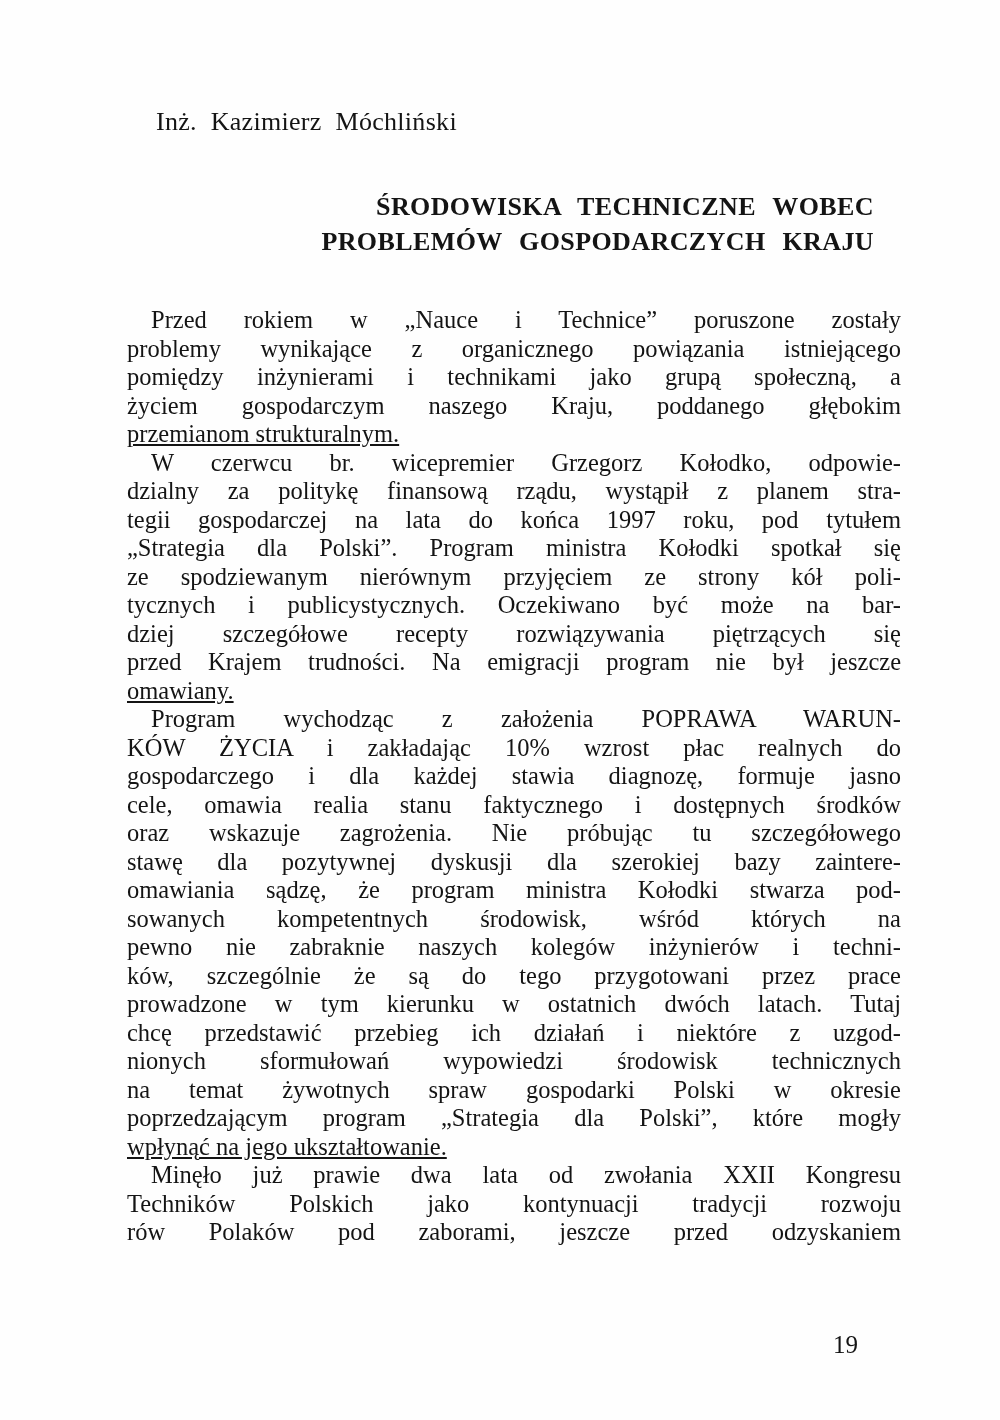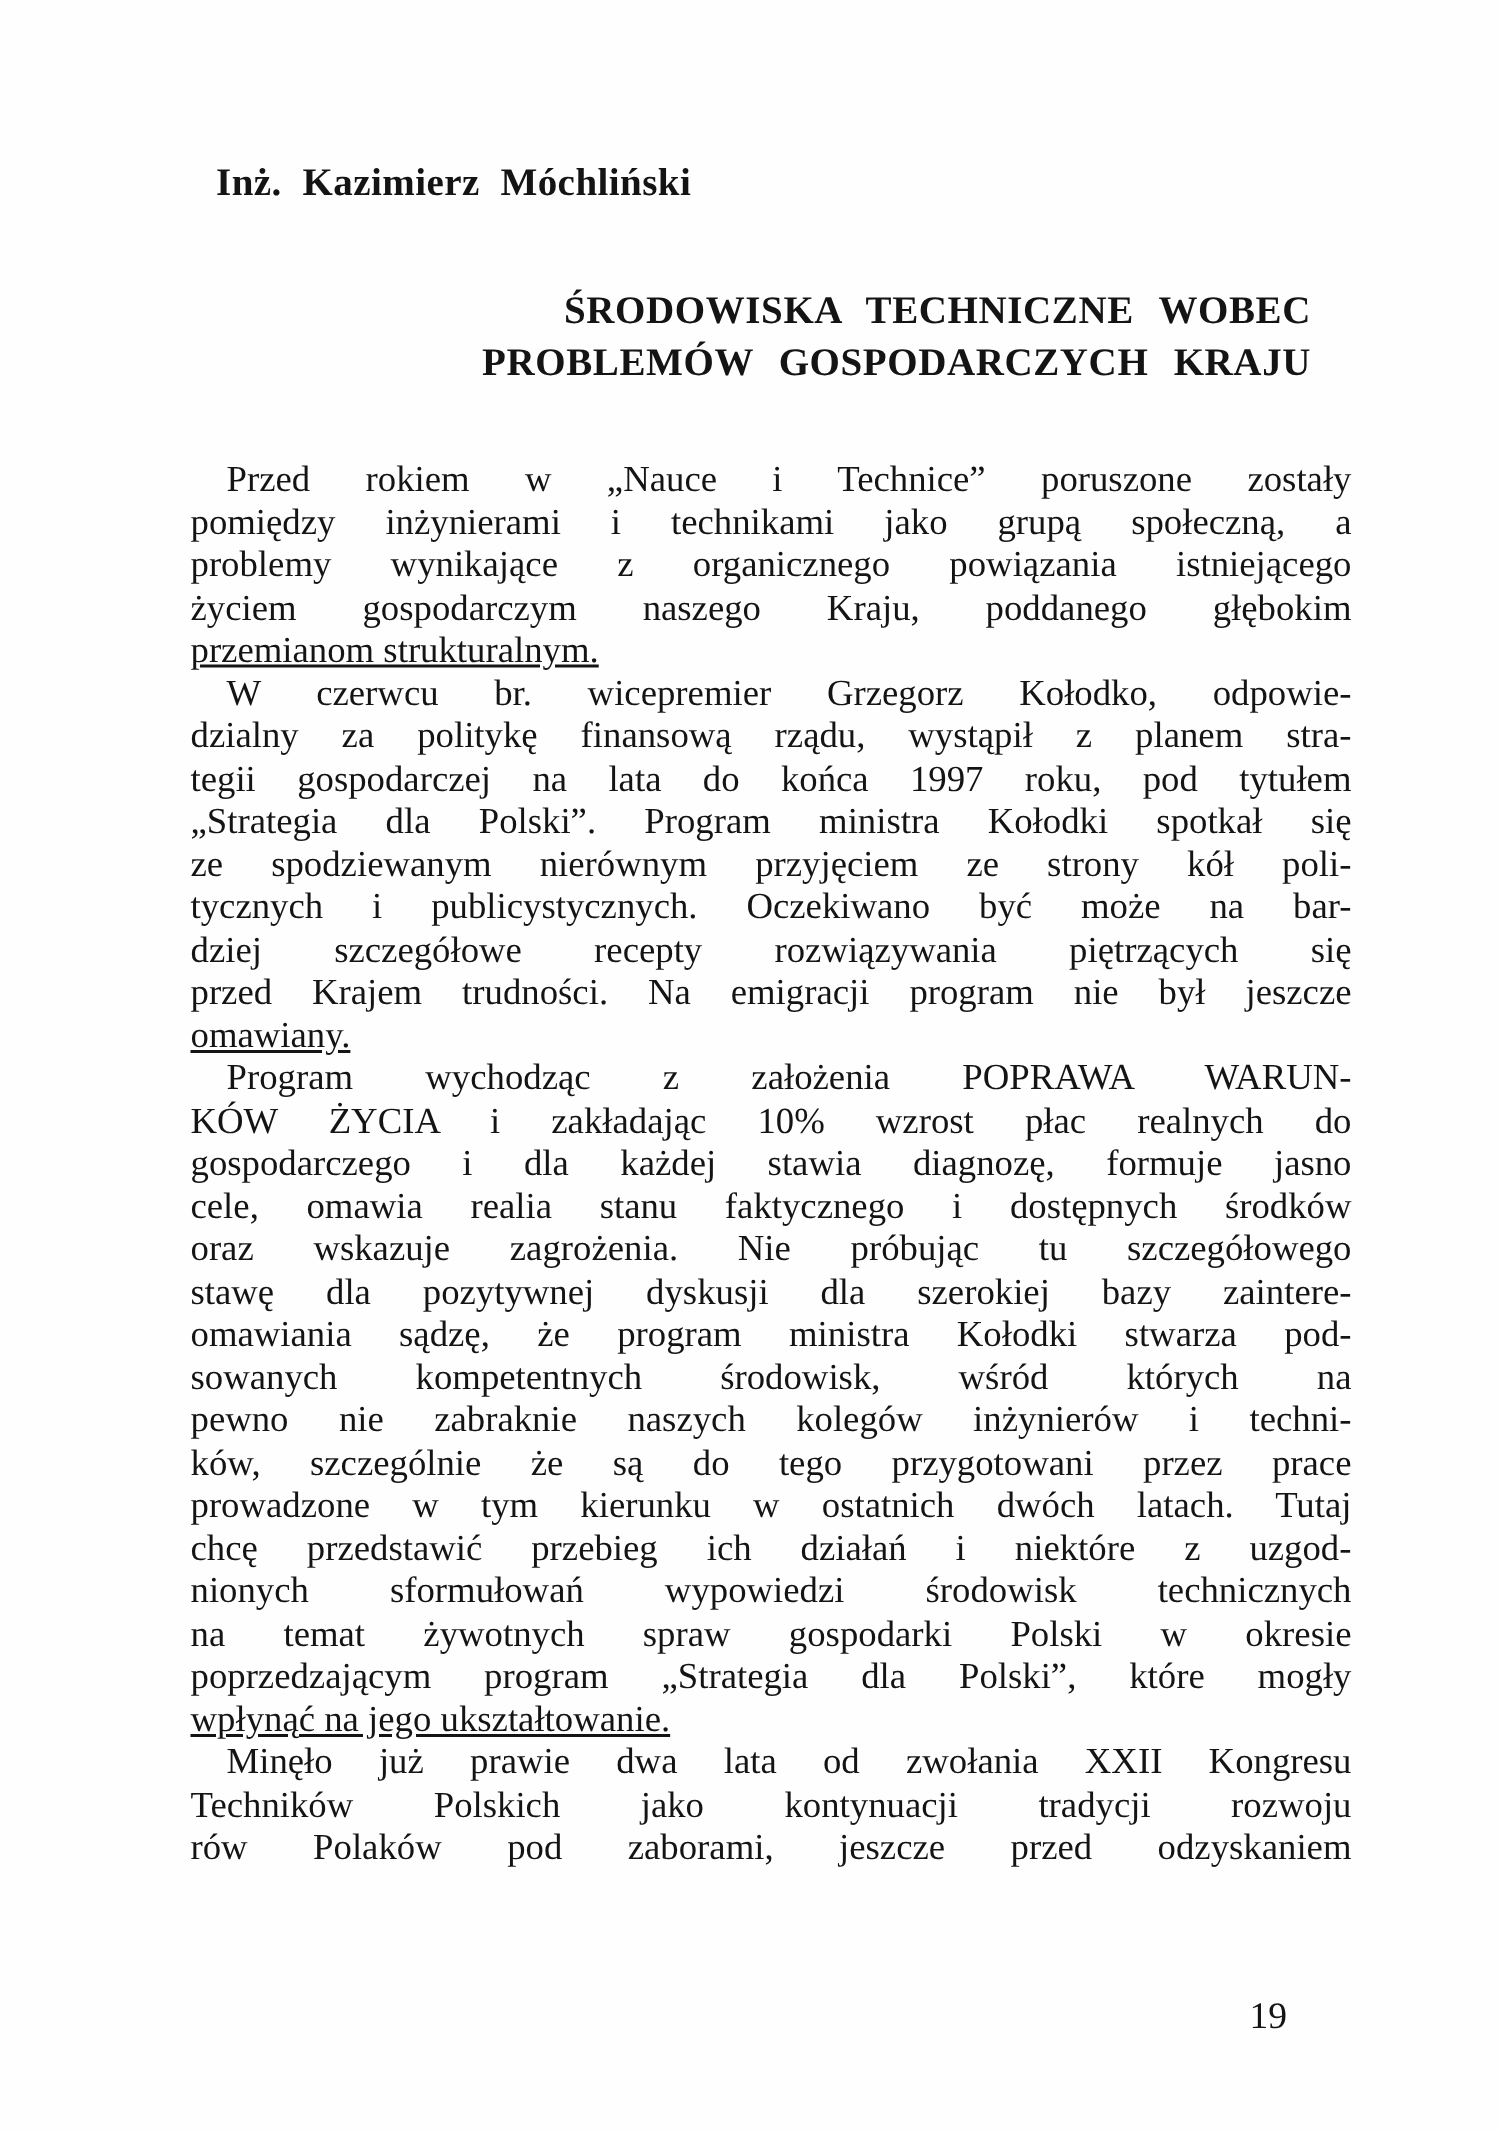--- a/index.html
+++ b/index.html
@@ -14,25 +14,25 @@
     position: relative;
     width: 1000px;
     height: 1420px;
     margin: 0 auto;
     background: var(--paper, #fefefe);
     color: var(--ink, #141414);
     overflow: hidden;
   }
   .author {
     position: absolute;
-    left: 144px;
+    left: 156px;
     top: 107px;
     font-size: 26px;
     line-height: 30px;
-    font-weight: bold;
+    font-weight: normal;
     word-spacing: 7px;
     letter-spacing: 0.3px;
     white-space: nowrap;
   }
   .title {
     position: absolute;
     left: 114px;
     top: 189px;
     width: 760px;
     margin: 0;
@@ -88,22 +88,22 @@
   <div class="author">Inż. Kazimierz Móchliński</div>
 
   <h1 class="title">
     <span class="title-line">ŚRODOWISKA TECHNICZNE WOBEC</span>
     <span class="title-line">PROBLEMÓW GOSPODARCZYCH KRAJU</span>
   </h1>
 
   <div class="body-text">
       <div class="para">
         <div class="line indent">Przed rokiem w „Nauce i Technice” poruszone zostały</div>
+        <div class="line">problemy wynikające z organicznego powiązania istniejącego</div>
         <div class="line">pomiędzy inżynierami i technikami jako grupą społeczną, a</div>
-        <div class="line">problemy wynikające z organicznego powiązania istniejącego</div>
         <div class="line">życiem gospodarczym naszego Kraju, poddanego głębokim</div>
         <div class="line end">przemianom strukturalnym.</div>
       </div>
       <div class="para">
         <div class="line indent">W czerwcu br. wicepremier Grzegorz Kołodko, odpowie-</div>
         <div class="line">dzialny za politykę finansową rządu, wystąpił z planem stra-</div>
         <div class="line">tegii gospodarczej na lata do końca 1997 roku, pod tytułem</div>
         <div class="line">„Strategia dla Polski”. Program ministra Kołodki spotkał się</div>
         <div class="line">ze spodziewanym nierównym przyjęciem ze strony kół poli-</div>
         <div class="line">tycznych i publicystycznych. Oczekiwano być może na bar-</div>

